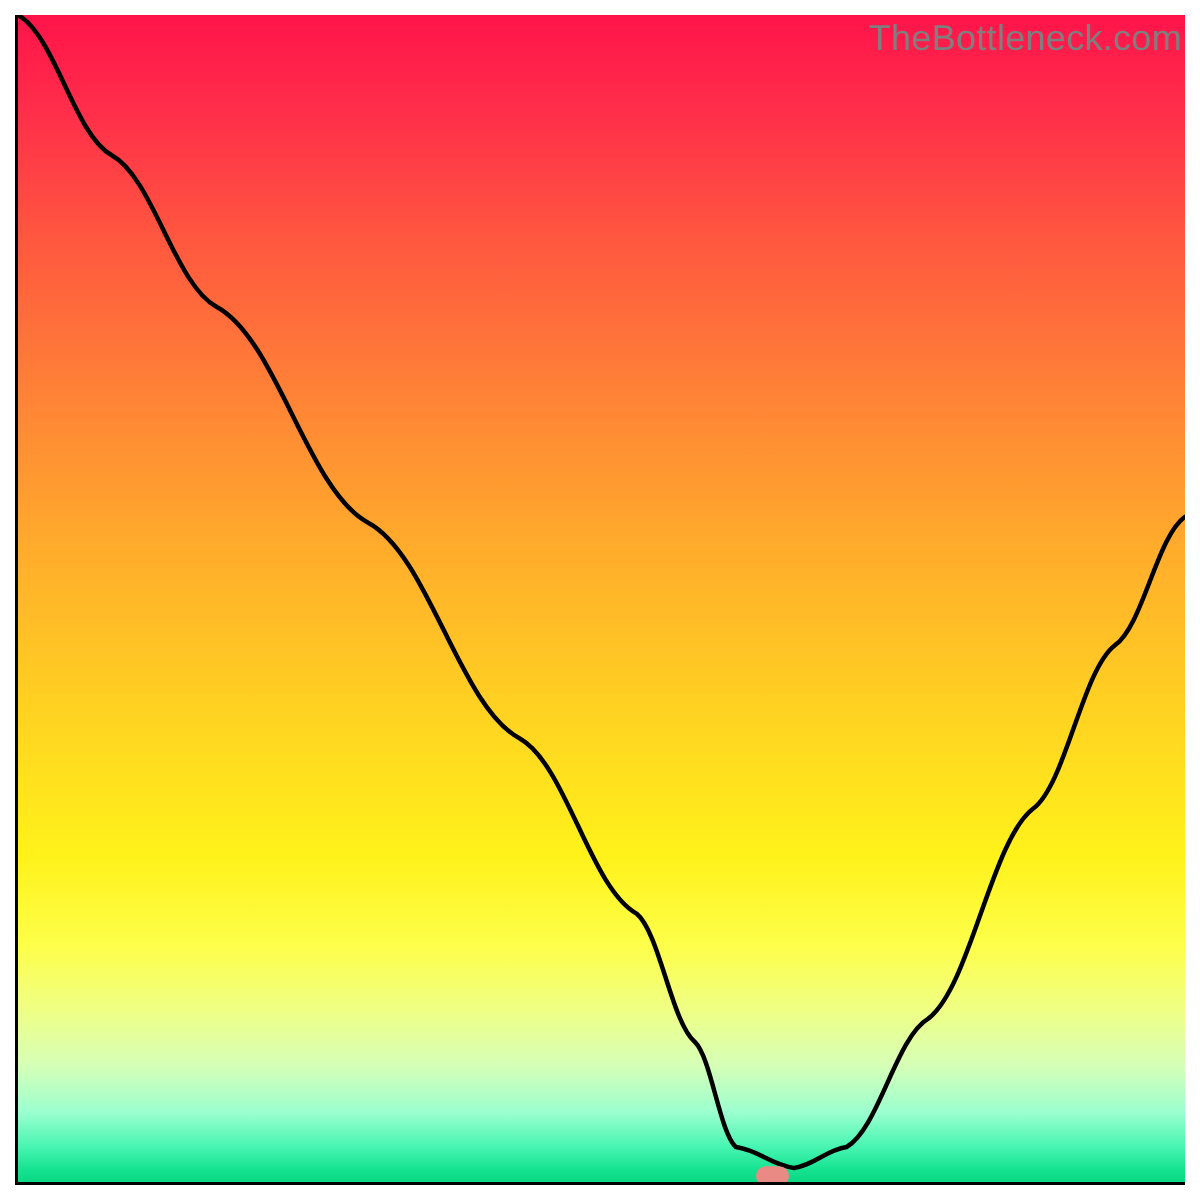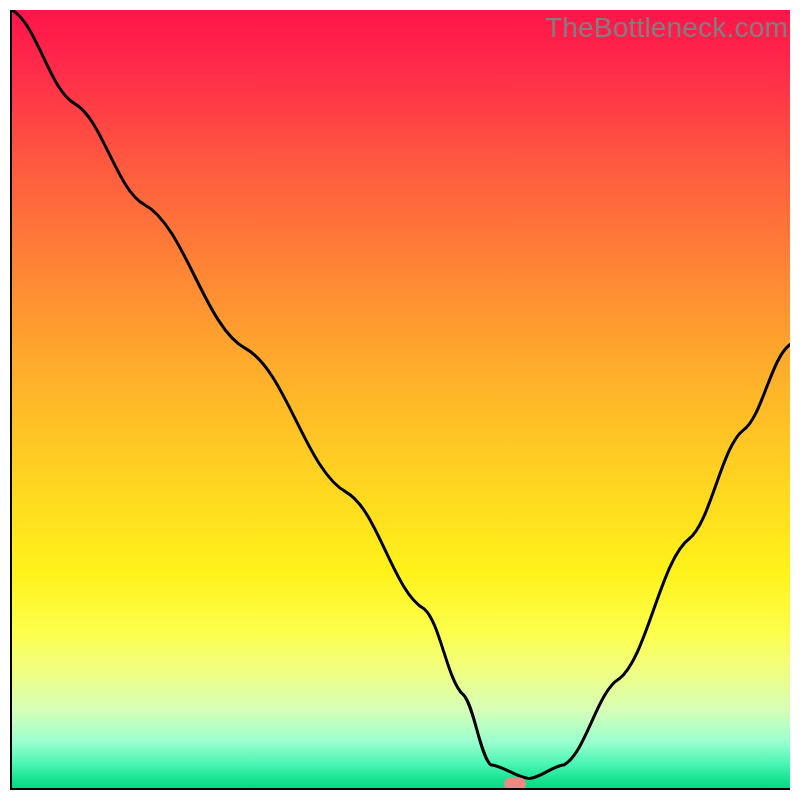--- a/index.html
+++ b/index.html
@@ -34,21 +34,21 @@
       #47f5b2 97%,
       #14e28f 99%,
       #0bd885 100%
     );
   }
   .watermark {
     position: absolute;
     top: 12px;
     right: 12px;
     color: #7f7f7f;
-    font-size: 28px;
+    font-size: 24px;
     font-weight: 500;
     letter-spacing: 0.2px;
   }
   .curve-svg {
     position: absolute;
     inset: 0;
     width: 100%;
     height: 100%;
   }
   .marker {

